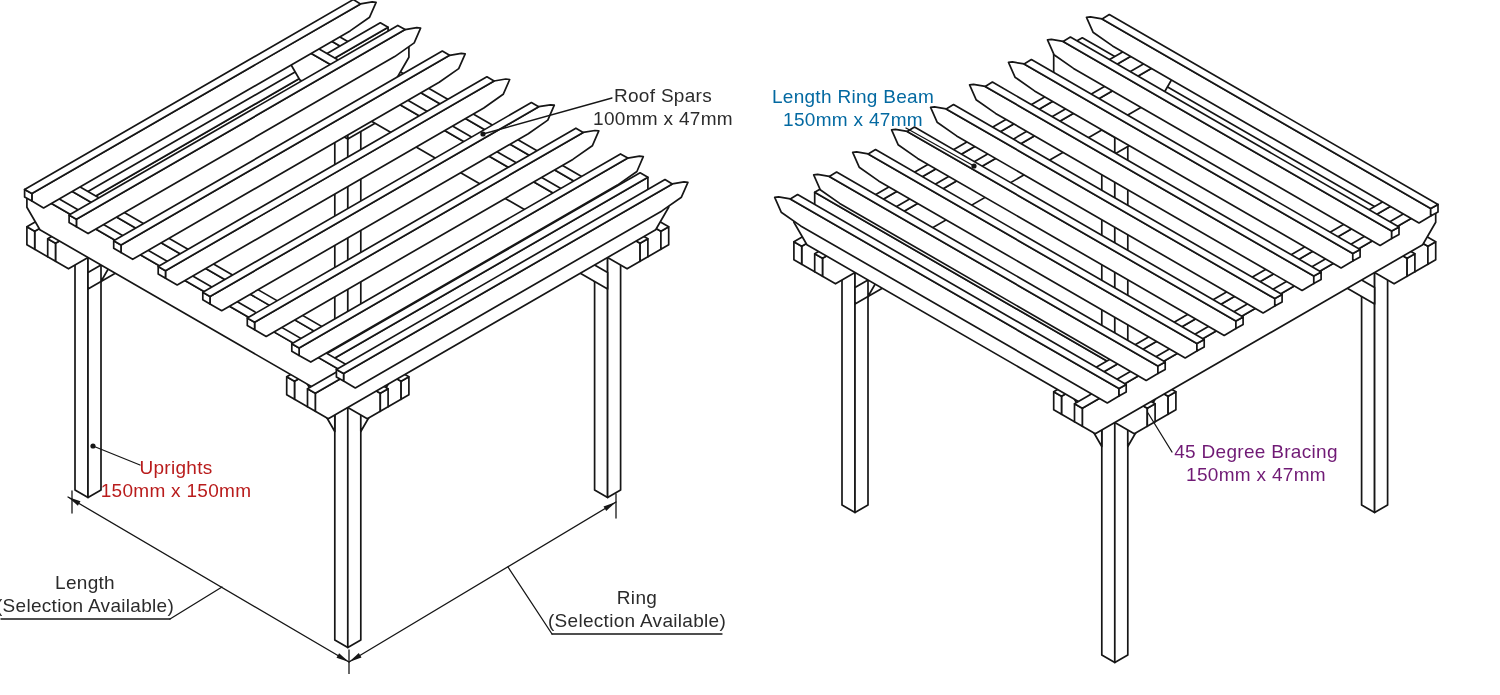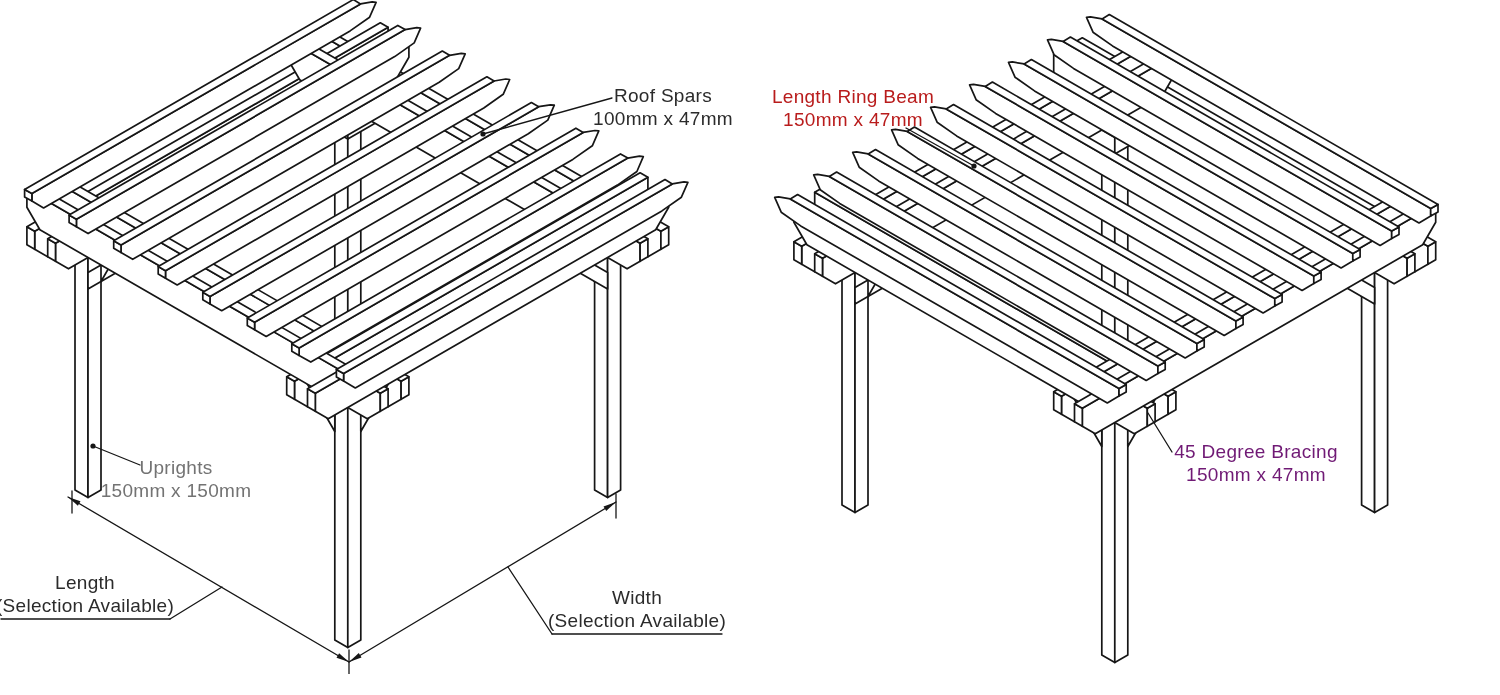--- a/index.html
+++ b/index.html
@@ -182,34 +182,34 @@
         <circle cx="93" cy="446" r="2.6"></circle>
         <circle cx="483" cy="134" r="2.6"></circle>
         <circle cx="974" cy="166" r="2.6"></circle>
       </g>
     </svg>
 
   <div class="lbl" style="left: 663px; top: 84px; color: rgb(43, 43, 43);">
     <span>Roof Spars</span>
     <span>100mm x 47mm</span>
   </div>
-  <div class="lbl" style="left: 176px; top: 456px; color: #737373;">
+  <div class="lbl" style="left: 176px; top: 456px; color: #b91c1c;">
     <span>Uprights</span>
     <span>150mm x 150mm</span>
   </div>
   <div class="lbl" style="left: 85px; top: 571px; color: rgb(43, 43, 43);">
     <span>Length</span>
     <span>(Selection Available)</span>
   </div>
   <div class="lbl" style="left: 637px; top: 586px; color: rgb(43, 43, 43);">
-    <span>Width</span>
+    <span>Ring</span>
     <span>(Selection Available)</span>
   </div>
 
-  <div class="lbl" style="left: 853px; top: 85px; color: #b91c1c;">
+  <div class="lbl" style="left: 853px; top: 85px; color: #0369a1;">
     <span>Length Ring Beam</span>
     <span>150mm x 47mm</span>
   </div>
   <div class="lbl" style="left: 1256px; top: 440px; color: #701a75;">
     <span>45 Degree Bracing</span>
     <span>150mm x 47mm</span>
   </div>
 
 </div>
 

